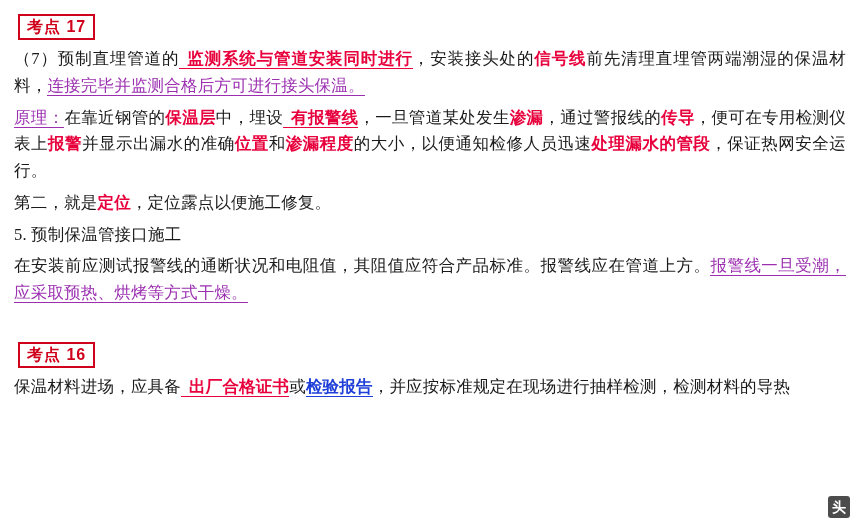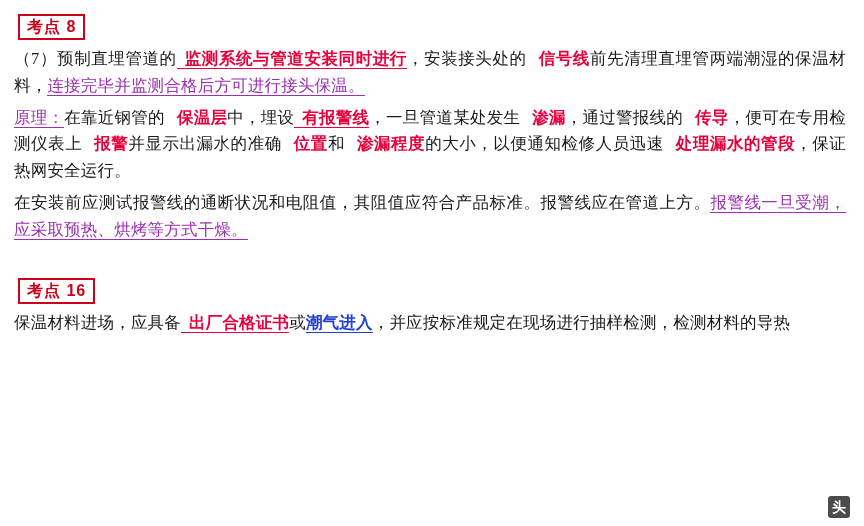--- a/index.html
+++ b/index.html
@@ -39,21 +39,20 @@
   p.line {
     margin: 0 0 5px 0;
     font-size: 16.5px;
     line-height: 1.62;
     text-align: justify;
     letter-spacing: 0.2px;
   }
   .red {
     color: #e8003c;
     font-weight: bold;
-    margin-left: 12px;
   }
   .red-u {
     color: #e8003c;
     font-weight: bold;
     border-bottom: 1.5px solid #e8003c;
     padding-left: 8px;
   }
   .purple-u {
     color: #9b2fb0;
     font-weight: normal;
@@ -89,48 +88,54 @@
     text-align: center;
     font-weight: bold;
   }
 </style>
 </head>
 <body>
 
 <div class="page">
 
   <div class="block-kaodian">
-    <span class="kaodian">考点 8</span>
+    <span class="kaodian">考点 17</span>
   </div>
 
   <p class="line">
     <span>（7）预制直埋管道的</span><span class="red-u">监测系统与管道安装同时进行</span><span>，安装接头处的</span><span class="red">信号线</span><span>前先清理直埋管两端潮湿的保温材料，</span><span class="purple-u">连接完毕并监测合格后方可进行接头保温。</span>
   </p>
 
   <p class="line">
     <span class="purple-u">原理：</span><span>在靠近钢管的</span><span class="red">保温层</span><span>中，埋设</span><span class="red-u">有报警线</span><span>，一旦管道某处发生</span><span class="red">渗漏</span><span>，通过警报线的</span><span class="red">传导</span><span>，便可在专用检测仪表上</span><span class="red">报警</span><span>并显示出漏水的准确</span><span class="red">位置</span><span>和</span><span class="red">渗漏程度</span><span>的大小，以便通知检修人员迅速</span><span class="red">处理漏水的管段</span><span>，保证热网安全运行。</span>
   </p>
 
 
 
+  <p class="line">
+    <span>第二，就是</span><span class="red">定位</span><span>，定位露点以便施工修复。</span>
+  </p>
 
+  <p class="line">
+    <span>5. 预制保温管接口施工</span>
+  </p>
 
   <p class="line">
     <span>在安装前应测试报警线的通断状况和电阻值，其阻值应符合产品标准。报警线应在管道上方。</span><span class="purple-u">报警线一旦受潮，应采取预热、烘烤等方式干燥。</span>
   </p>
 
   <div class="spacer-lg"></div>
 
   <div class="block-kaodian">
     <span class="kaodian">考点 16</span>
   </div>
 
 
 
   <p class="line">
-    <span>保温材料进场，应具备</span><span class="red-u">出厂合格证书</span><span>或</span><span class="blue-u">潮气进入</span><span>，并应按标准规定在现场进行抽样检测，检测材料的导热</span>
+    <span>保温材料进场，应具备</span><span class="red-u">出厂合格证书</span><span>或</span><span class="blue-u">检验报告</span><span>，并应按标准规定在现场进行抽样检测，检测材料的导热</span>
   </p>
 
   <div class="watermark">
     <span class="wm-logo">头</span>
   </div>
 
 </div>
 
 </body></html>

